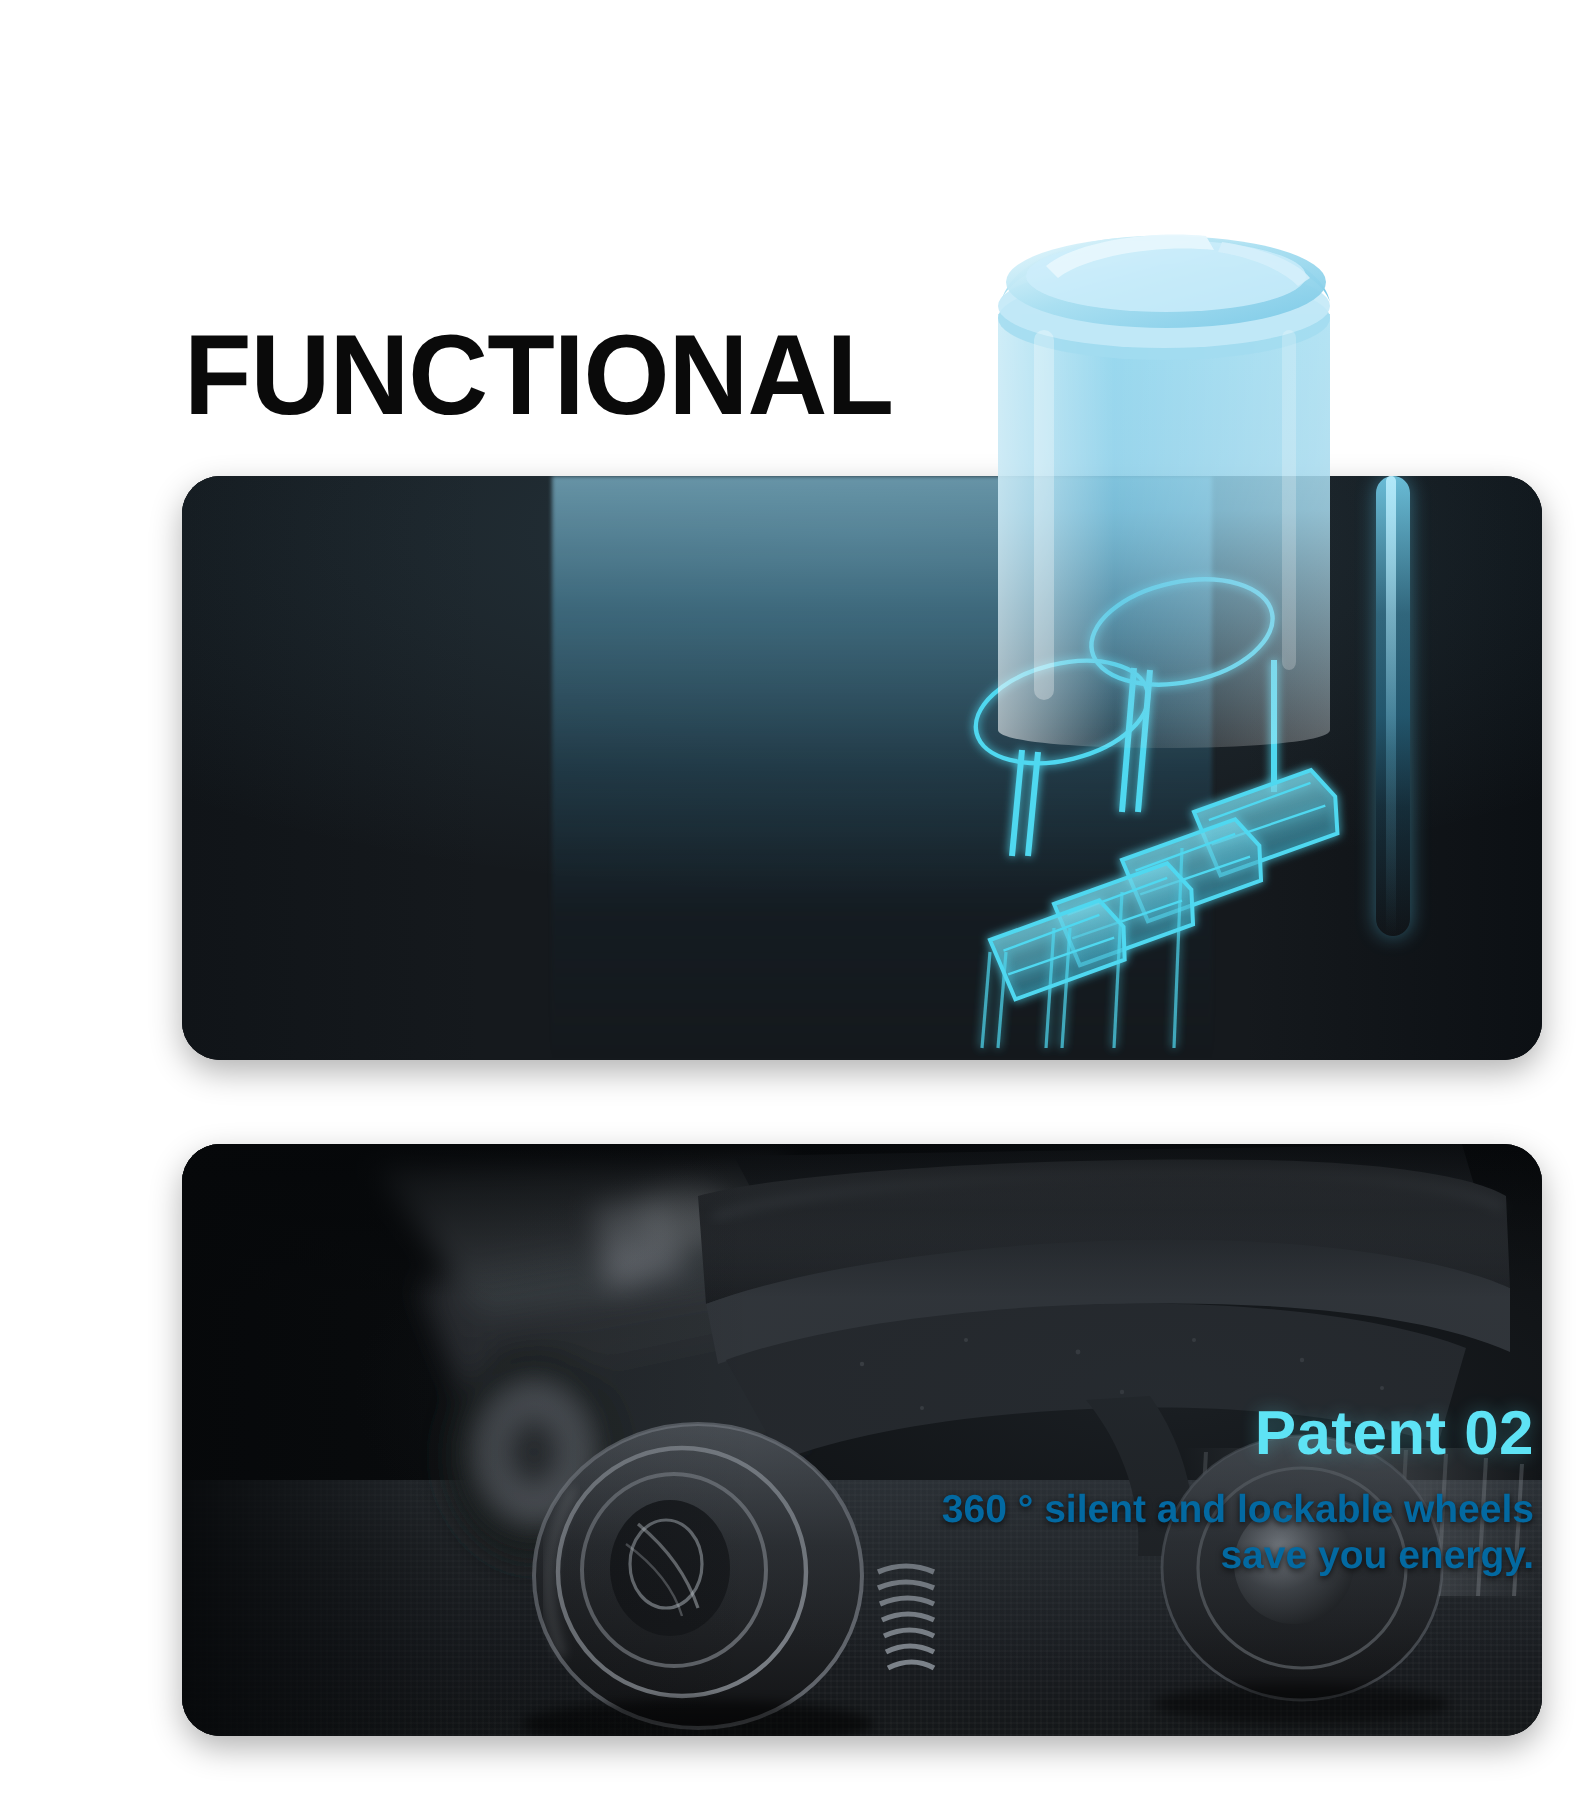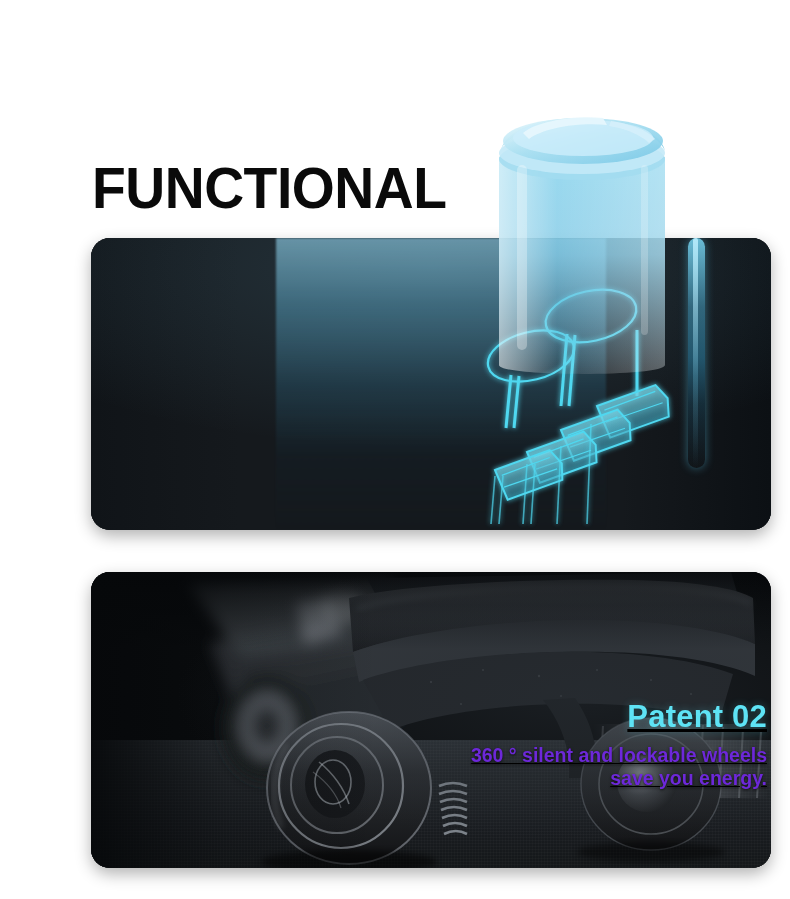--- a/index.html
+++ b/index.html
@@ -92,29 +92,29 @@
   }
   .c2-vig{
     position:absolute;inset:0;
     background:
       radial-gradient(85% 70% at 72% 42%, rgba(40,46,52,.55), rgba(0,0,0,0) 70%),
       linear-gradient(to right, rgba(6,8,10,.92) 0%, rgba(6,8,10,.25) 20%, rgba(0,0,0,0) 42%),
       linear-gradient(to bottom, rgba(4,6,8,.85) 0%, rgba(0,0,0,0) 26%);
   }
 
   
-  .txt{position:absolute;z-index:20;text-decoration:underline;}
+  .txt{position:absolute;z-index:20;}
   #t2{right:0;top:700px;width:680px;text-align:right;padding-right:23px;box-sizing:border-box;}
   .ptitle{
     font-size:31px;font-weight:bold;color:#5ee3f5;
     letter-spacing:.2px;line-height:34px;margin:0 0 10px 0;
     text-shadow:0 0 9px rgba(94,227,245,.30);
   }
   .pbody{
-    font-size:19.5px;font-weight:bold;color:#6d28d9;
+    font-size:19.5px;font-weight:bold;color:#0369a1;
     line-height:22.5px;margin:0;white-space:pre-line;
     text-shadow:0 1px 3px rgba(0,0,0,.75);
   }
 </style>
 </head>
 <body>
 
 <div class="page">
 
   <div class="heading">

